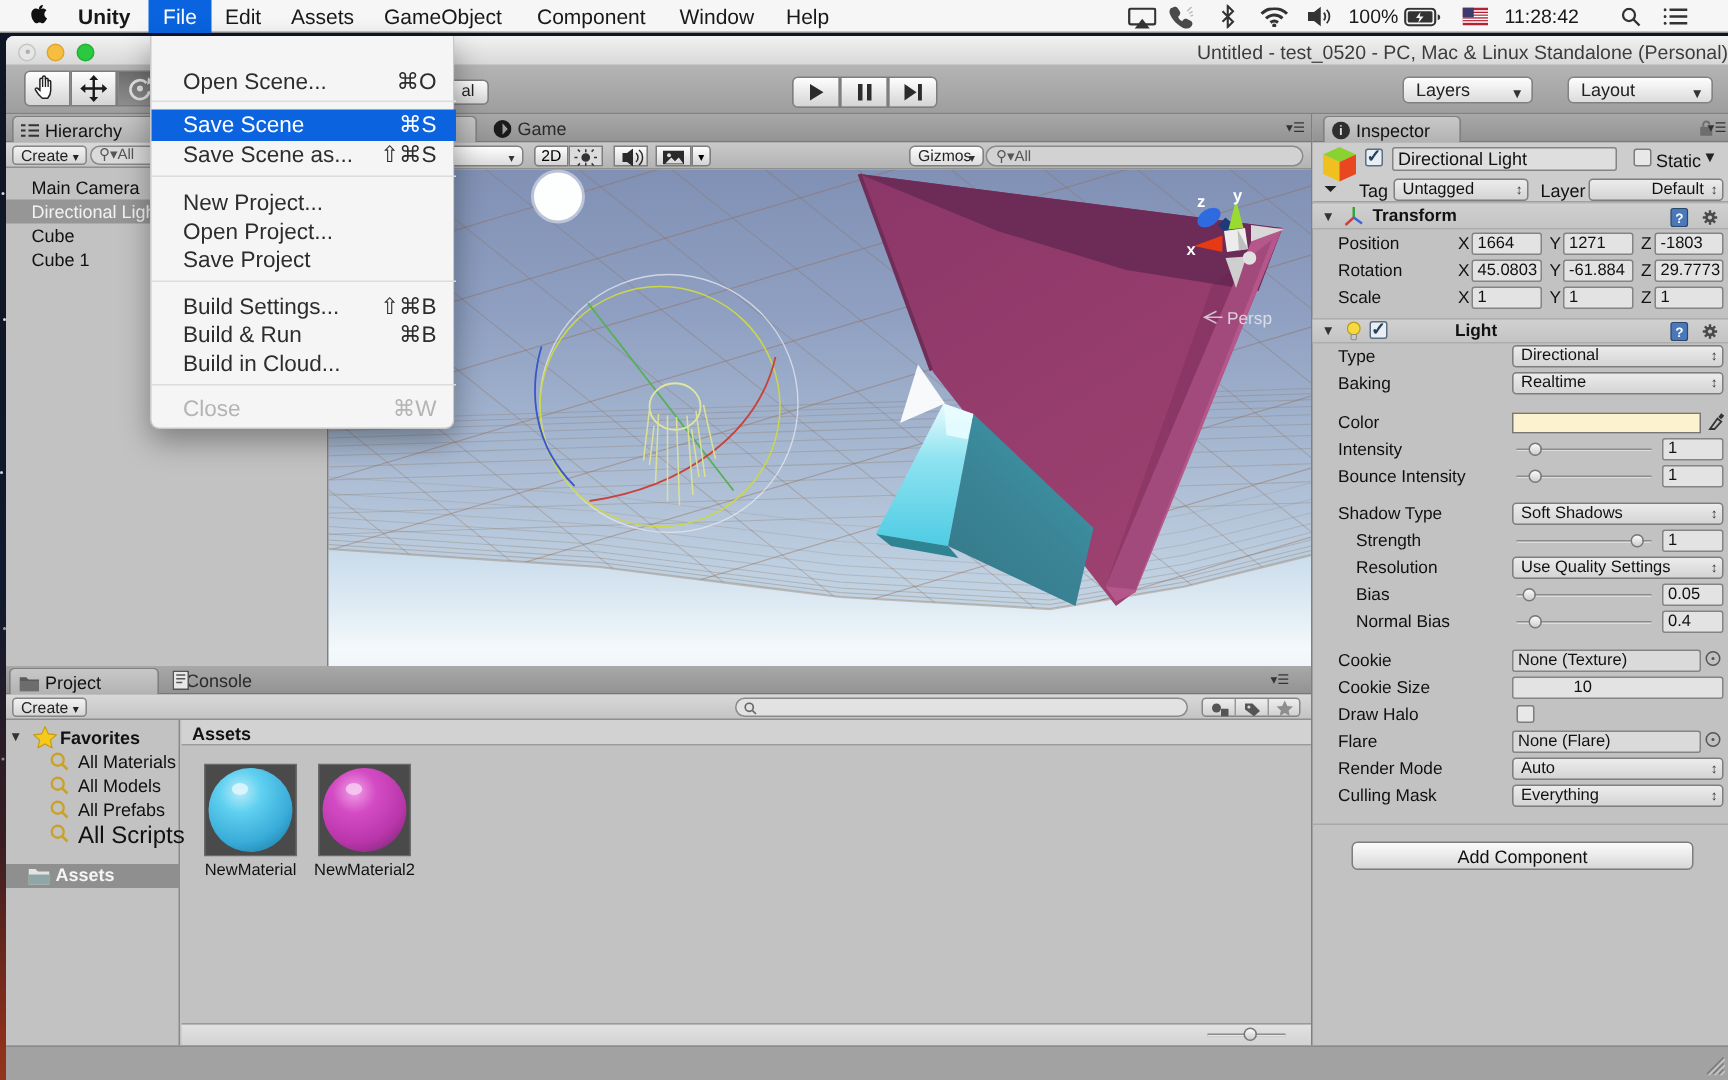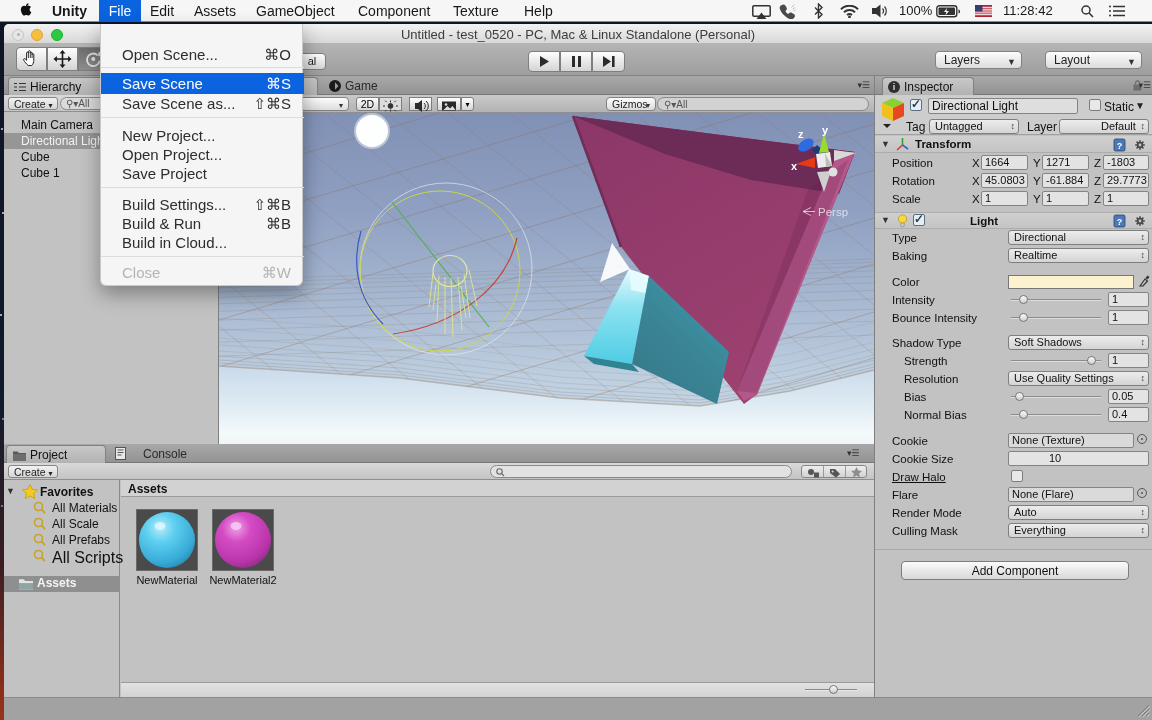--- a/index.html
+++ b/index.html
@@ -6,21 +6,21 @@
 body{position:relative;background:linear-gradient(180deg,#0e1524 0%,#101a2e 55%,#3a1d22 78%,#8c2f1a 96%,#93351c 100%);}
 .abs{position:absolute;}
 
 #menubar{position:absolute;left:0;top:0;width:1152px;height:22px;background:#f6f6f6;border-bottom:1px solid #8e8e8e;color:#181818;font-size:14px;}
 #menubar .mi{position:absolute;top:0;height:22px;line-height:22px;}
 #filetitle{position:absolute;left:99px;top:0;width:42px;height:22px;background:#0a64e0;color:#fff;text-align:center;line-height:22px;}
 
 #win{position:absolute;left:4px;top:24px;width:1148px;height:696px;background:#c2c2c2;border-radius:5px 0 0 0;}
 #titlebar{position:absolute;left:0;top:0;width:1148px;height:20px;border-radius:5px 0 0 0;background:linear-gradient(180deg,#f2f2f2,#d8d8d8);border-bottom:1px solid #b4b4b4;}
 #titlebar .tl{position:absolute;top:4.5px;width:12px;height:12px;border-radius:50%;}
-#titletext{position:absolute;top:3px;left:0;width:1148px;text-align:center;font-size:13px;color:#3c3c3c;}
+#titletext{position:absolute;top:3px;left:0;width:1148px;text-align:right;font-size:13px;color:#3c3c3c;}
 #toolbar{position:absolute;left:0;top:20px;width:1148px;height:32px;background:linear-gradient(180deg,#b4b4b4,#9e9e9e);border-bottom:1px solid #828282;}
 .tbtn{position:absolute;top:3px;height:24px;background:linear-gradient(180deg,#fefefe,#d4d4d4);border:1px solid #7e7e7e;}
 .ddbtn{position:absolute;top:7px;height:18px;background:linear-gradient(180deg,#fdfdfd,#dcdcdc);border:1px solid #828282;border-radius:4px;font-size:11px;color:#222;line-height:16px;padding-left:8px;}
 .ddbtn .arr{position:absolute;right:5px;top:1px;font-size:9px;color:#333;}
 
 .tabbar{position:absolute;background:linear-gradient(180deg,#a8a8a8,#939393);border-bottom:1px solid #787878;}
 .tab{position:absolute;top:1px;height:18px;background:linear-gradient(180deg,#c8c8c8,#b2b2b2);border-radius:4px 4px 0 0;border:1px solid #808080;border-bottom:none;font-size:12px;color:#111;line-height:18px;}
 .tabi{position:absolute;top:2px;height:16px;font-size:12px;color:#2a2a2a;line-height:16px;}
 .crrow{position:absolute;background:linear-gradient(180deg,#d9d9d9,#c4c4c4);border-bottom:1px solid #8f8f8f;}
 .crbtn{position:absolute;left:4px;top:2px;height:13px;background:linear-gradient(180deg,#f2f2f2,#d5d5d5);border:1px solid #868686;border-radius:3px;font-size:10.5px;color:#222;line-height:12px;padding:0 5px;}
@@ -61,21 +61,21 @@
 <div id="menubar">
   <svg class="abs" style="left:20px;top:3px" width="14" height="16" viewBox="0 0 448 512">
       <path fill="#111" d="M350.5 129.1c-5.8 4.5-43.3 25.6-43.3 78.4 0 61.1 53.6 82.7 55.2 83.2-.2 1.3-8.5 29.6-28.3 58.5-17.6 25.4-36 50.8-64 50.8s-35.2-16.3-67.5-16.3c-31.5 0-42.7 16.8-68.3 16.8s-43.5-23.5-64-52.4C46.7 314.4 27.2 261.4 27.2 211.1c0-80.7 52.5-123.5 104.1-123.5 27.4 0 50.3 18 67.5 18 16.4 0 42-19.1 73.2-19.1 11.8 0 54.3 1.1 78.5 42.6zM251.6 72.6c12.8-15.2 21.9-36.3 21.9-57.4 0-2.9-.2-5.9-.8-8.3-20.9.8-45.7 13.9-60.7 31.3-11.7 13.3-22.7 34.4-22.7 55.8 0 3.2.5 6.4.8 7.4 1.3.2 3.5.5 5.6.5 18.7 0 42.3-12.5 55.9-29.3z"></path>
     </svg>
   <div class="mi" style="left:52px;font-weight:bold;">Unity</div>
   <div id="filetitle">File</div>
   <div class="mi" style="left:150px;">Edit</div>
   <div class="mi" style="left:194px;">Assets</div>
   <div class="mi" style="left:256px;">GameObject</div>
   <div class="mi" style="left:358px;">Component</div>
-  <div class="mi" style="left:453px;">Texture</div>
+  <div class="mi" style="left:453px;">Window</div>
   <div class="mi" style="left:524px;">Help</div>
   <div id="mbicons">
     <svg class="abs" style="left:752px;top:5px;" width="19" height="15" viewBox="0 0 19 15">
         <rect x="0.8" y="0.8" width="17.4" height="10.4" rx="1.2" fill="none" stroke="#333" stroke-width="1.5"></rect>
         <path fill="#333" d="M9.5 7.5l5 6.5h-10z"></path>
       </svg>
     <svg class="abs" style="left:779px;top:4px;" width="18" height="15" viewBox="0 0 18 15">
         <path fill="#4a4a4a" d="M2.6 1.2c1.1-1.1 2.9-.9 3.7.4l1.2 1.9c.6 1 .4 2.3-.5 3.1l-.6.5c.5 1.3 1.5 2.4 2.8 3l.5-.7c.7-.9 2-1.2 3-.6l2 1.1c1.4.7 1.7 2.5.6 3.6l-.9.9c-.9.9-2.3 1.2-3.5.7C6.5 13.3 2.2 9.2.8 4.8c-.4-1.2 0-2.5.9-3.4z"></path>
         <g stroke="#b8b8b8" stroke-width="0.9" fill="none">
           <path d="M12.5 3.5l2.8-2.8M13.8 5l2.2-1.4M14.6 6.7l1.8-.6"></path>
@@ -470,21 +470,21 @@
         <div class="kn" style="left:8px;"></div>
       </div>
     <div class="ifield" style="left:233px;top:331px;width:41px;">0.4</div>
     <div class="irow" style="left:17px;top:358px;">Cookie</div>
     <div class="ifield" style="left:133px;top:357px;width:126px;background:#dadada;">None (Texture)</div>
     <div style="position:absolute;left:262px;top:358px;width:10px;height:10px;border:1px solid #555;border-radius:50%;">
         <div style="position:absolute;left:3px;top:3px;width:2px;height:2px;background:#555;border-radius:50%;"></div>
       </div>
     <div class="irow" style="left:17px;top:376px;">Cookie Size</div>
     <div class="ifield" style="left:133px;top:375px;width:141px;padding-left:40px;">10</div>
-    <div class="irow" style="left:17px;top:394px;text-decoration:underline;">Draw Halo</div>
+    <div class="irow" style="left:17px;top:394px;">Draw Halo</div>
     <div class="ichk" style="left:136px;top:394px;"></div>
     <div class="irow" style="left:17px;top:412px;">Flare</div>
     <div class="ifield" style="left:133px;top:411px;width:126px;background:#dadada;">None (Flare)</div>
     <div style="position:absolute;left:262px;top:412px;width:10px;height:10px;border:1px solid #555;border-radius:50%;">
         <div style="position:absolute;left:3px;top:3px;width:2px;height:2px;background:#555;border-radius:50%;"></div>
       </div>
     <div class="irow" style="left:17px;top:430px;">Render Mode</div>
       <div class="idrop" style="left:133px;top:429px;width:141px;">Auto</div>
     <div class="irow" style="left:17px;top:448px;">Culling Mask</div>
       <div class="idrop" style="left:133px;top:447px;width:141px;">Everything</div>
@@ -517,21 +517,21 @@
           <path fill="#5a5a5a" d="M0 1.5h4.5L6 3h7v8H0z"></path>
           <path fill="#8a8a8a" d="M0 4h13v7H0z" opacity="0.4"></path>
         </svg>
       <span style="margin-left:23px;">Project</span>
     </div>
     <div class="tabi" style="left:111px;">
       <svg style="position:absolute;left:0;top:1px;" width="11" height="13" viewBox="0 0 11 13">
           <rect x="0.5" y="0.5" width="10" height="12" fill="#e8e8e8" stroke="#555" stroke-width="1"></rect>
           <path stroke="#555" stroke-width="1" d="M2.5 3h6M2.5 5.5h6M2.5 8h4"></path>
         </svg>
-      <span style="margin-left:28px;">Console</span>
+      <span style="margin-left:9px;">Console</span>
     </div>
     <div style="position:absolute;left:843px;top:4px;font-size:9px;color:#333;">▾☰</div>
     <div class="crrow" style="left:0;top:19px;width:870px;height:17px;">
       <div class="crbtn">Create <span style="font-size:8px;">▾</span></div>
       <div class="srch" style="left:486px;top:2px;width:302px;height:13px;border-radius:7px;background:#e2e2e2;">
         <svg style="position:absolute;left:5px;top:2px;" width="9" height="9" viewBox="0 0 9 9">
             <circle cx="3.5" cy="3.5" r="2.7" fill="none" stroke="#666" stroke-width="1.1"></circle>
             <path d="M5.7 5.7L8 8" stroke="#666" stroke-width="1.1"></path>
           </svg>
       </div>
@@ -559,21 +559,21 @@
     <div style="position:absolute;left:36px;top:41px;font-size:12px;font-weight:bold;color:#111;">Favorites</div>
     <svg style="position:absolute;left:29px;top:57px;" width="14" height="13" viewBox="0 0 14 13">
         <circle cx="5.5" cy="5.5" r="4" fill="none" stroke="#c9a227" stroke-width="1.6"></circle>
         <path d="M8.5 8.5L12 12" stroke="#c9a227" stroke-width="1.8"></path>
       </svg>
     <div style="position:absolute;left:48px;top:57px;font-size:12px;color:#111;">All Materials</div>
     <svg style="position:absolute;left:29px;top:73px;" width="14" height="13" viewBox="0 0 14 13">
         <circle cx="5.5" cy="5.5" r="4" fill="none" stroke="#c9a227" stroke-width="1.6"></circle>
         <path d="M8.5 8.5L12 12" stroke="#c9a227" stroke-width="1.8"></path>
       </svg>
-    <div style="position:absolute;left:48px;top:73px;font-size:12px;color:#111;">All Scale</div>
+    <div style="position:absolute;left:48px;top:73px;font-size:12px;color:#111;">All Models</div>
     <svg style="position:absolute;left:29px;top:89px;" width="14" height="13" viewBox="0 0 14 13">
         <circle cx="5.5" cy="5.5" r="4" fill="none" stroke="#c9a227" stroke-width="1.6"></circle>
         <path d="M8.5 8.5L12 12" stroke="#c9a227" stroke-width="1.8"></path>
       </svg>
     <div style="position:absolute;left:48px;top:89px;font-size:12px;color:#111;">All Prefabs</div>
     <svg style="position:absolute;left:29px;top:105px;" width="14" height="13" viewBox="0 0 14 13">
         <circle cx="5.5" cy="5.5" r="4" fill="none" stroke="#c9a227" stroke-width="1.6"></circle>
         <path d="M8.5 8.5L12 12" stroke="#c9a227" stroke-width="1.8"></path>
       </svg>
     <div style="position:absolute;left:48px;top:105px;font-size:16px;color:#111;">All Scripts</div>

